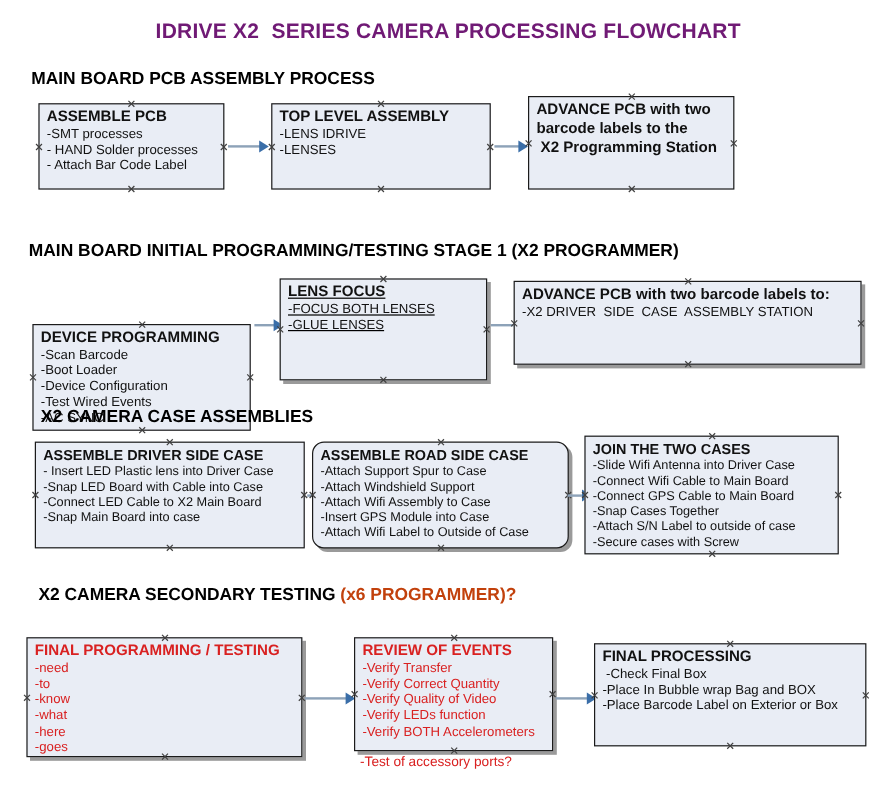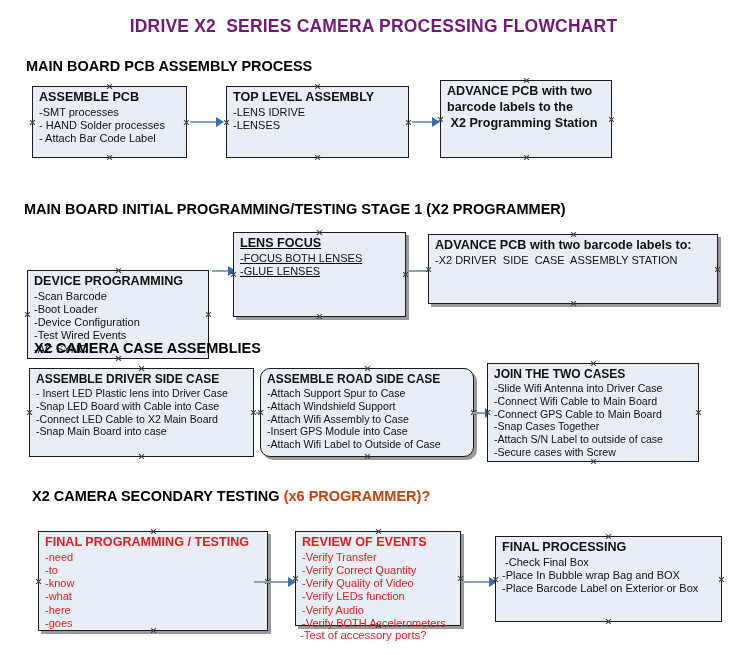--- a/index.html
+++ b/index.html
@@ -275,21 +275,21 @@
     <div class="node-line sm">-Attach S/N Label to outside of case</div>
     <div class="node-line sm">-Secure cases with Screw</div>
     <span class="handle h-t"></span>
     <span class="handle h-b"></span>
     <span class="handle h-l"></span>
     <span class="handle h-r"></span>
   </div>
 
   <div class="section-heading" style="left:32px; top:488px;"><span>X2 CAMERA SECONDARY TESTING </span><span class="accent">(x6 PROGRAMMER)?</span></div>
 
-  <div class="node red shadowed" style="left:22px; top:531px; width:230px; height:100px;margin-left:16px;">
+  <div class="node red shadowed" style="left:22px; top:531px; width:230px; height:100px;">
     <div class="node-title">FINAL PROGRAMMING / TESTING</div>
     <div class="node-line">-need</div>
     <div class="node-line">-to</div>
     <div class="node-line">-know</div>
     <div class="node-line">-what</div>
     <div class="node-line">-here</div>
     <div class="node-line">-goes</div>
     <span class="handle h-t"></span>
     <span class="handle h-b"></span>
     <span class="handle h-l"></span>
@@ -300,21 +300,20 @@
     <span class="shaft"></span>
     <span class="head"></span>
   </div>
 
   <div class="node red shadowed" style="left:295px; top:531px; width:166px; height:95px;">
     <div class="node-title">REVIEW OF EVENTS</div>
     <div class="node-line">-Verify Transfer</div>
     <div class="node-line">-Verify Correct Quantity</div>
     <div class="node-line">-Verify Quality of Video</div>
     <div class="node-line">-Verify LEDs function</div>
-    <div class="node-line">-Verify Audio</div>
     <div class="node-line">-Verify BOTH Accelerometers</div>
     <span class="handle h-t"></span>
     <span class="handle h-b"></span>
     <span class="handle h-l"></span>
     <span class="handle h-r"></span>
   </div>
 
   <div class="overflow-line" style="left:300px; top:629px;">-Test of accessory ports?</div>
 
   <div class="connector" style="left:463px; top:576px; width:34px;">

